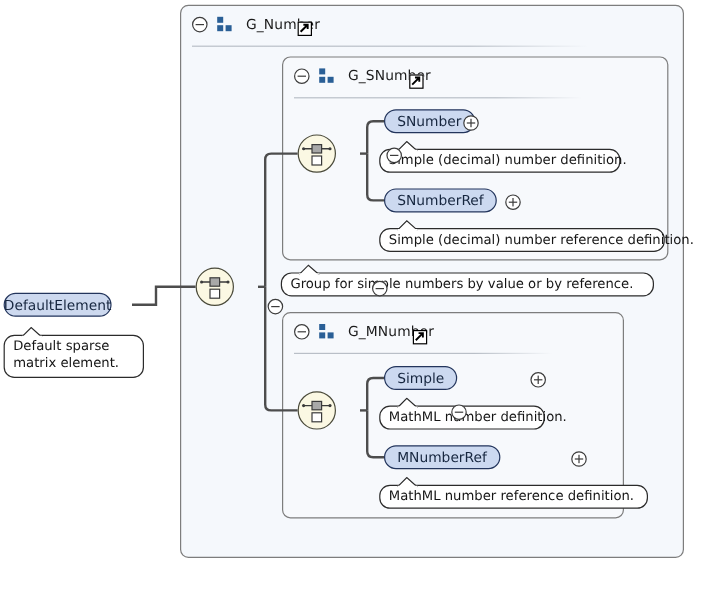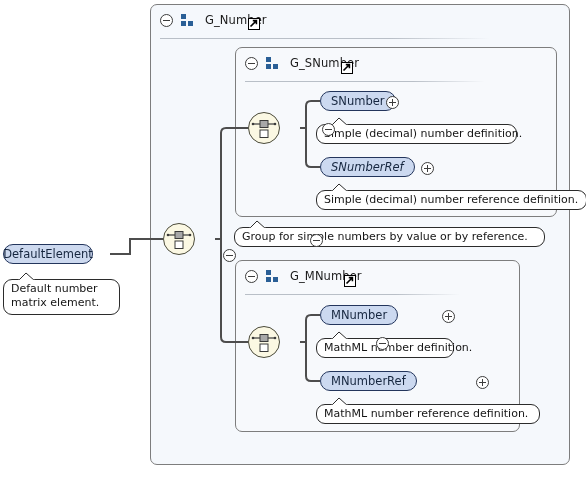--- a/index.html
+++ b/index.html
@@ -237,26 +237,26 @@
   <div class="anno" style="left:316px; top:124px; width:201px;">
     <span class="tail">
       <svg width="18" height="9" viewBox="0 0 18 9">
         <path d="M0 9 L8 1 L17 9" fill="#ffffff" stroke="#2b2b2b" stroke-width="1"></path>
         <path d="M0 8.6 L17 8.6" stroke="#ffffff" stroke-width="1.6"></path>
       </svg>
     </span>
     <span>Simple (decimal) number definition.</span>
   </div>
 
-  <div class="node" style="left:320px; top:157px;font-style:italic;">
+  <div class="node" style="left:320px; top:157px;">
     <span>SNumberRef</span>
   </div>
   <div class="toggle plus abs" style="left:403px; top:160px;"></div>
 
-  <div class="anno" style="left:316px; top:190px; width:271px;">
+  <div class="anno" style="left:316px; top:190px; width:238px;">
     <span class="tail">
       <svg width="18" height="9" viewBox="0 0 18 9">
         <path d="M0 9 L8 1 L17 9" fill="#ffffff" stroke="#2b2b2b" stroke-width="1"></path>
         <path d="M0 8.6 L17 8.6" stroke="#ffffff" stroke-width="1.6"></path>
       </svg>
     </span>
     <span>Simple (decimal) number reference definition.</span>
   </div>
 
   
@@ -297,21 +297,21 @@
     <div class="group-sep" style="left:9px; top:33px; width:215px;"></div>
   </div>
   <div class="arrow-badge" style="left:344px; top:275px;">
     <svg width="9" height="9" viewBox="0 0 9 9">
       <path d="M1.5 7.5 L7 2 M3.8 1.6 L7.4 1.6 L7.4 5.2" stroke="#000" stroke-width="1.6" fill="none"></path>
     </svg>
   </div>
 
   
   <div class="node" style="left:320px; top:305px;">
-    <span>MNumber</span>
+    <span>Simple</span>
   </div>
   <div class="toggle plus abs" style="left:388px; top:308px;"></div>
 
   <div class="anno" style="left:316px; top:338px; width:138px;">
     <span class="tail">
       <svg width="18" height="9" viewBox="0 0 18 9">
         <path d="M0 9 L8 1 L17 9" fill="#ffffff" stroke="#2b2b2b" stroke-width="1"></path>
         <path d="M0 8.6 L17 8.6" stroke="#ffffff" stroke-width="1.6"></path>
       </svg>
     </span>
@@ -367,21 +367,21 @@
   </div>
   <div class="toggle abs" style="left:96px; top:247px;"></div>
 
   <div class="anno wrap" style="left:3px; top:279px; width:117px; height:36px;">
     <span class="tail">
       <svg width="18" height="9" viewBox="0 0 18 9">
         <path d="M0 9 L8 1 L17 9" fill="#ffffff" stroke="#2b2b2b" stroke-width="1"></path>
         <path d="M0 8.6 L17 8.6" stroke="#ffffff" stroke-width="1.6"></path>
       </svg>
     </span>
-    <span>Default number matrix element.</span>
+    <span>Default sparse matrix element.</span>
   </div>
 
   
 
   
   <svg id="wires">
     <g fill="none" stroke="#4d4d4d" stroke-width="2">
 
       <path d="M110 254 L130 254 L130 239 L163 239"></path>
 

